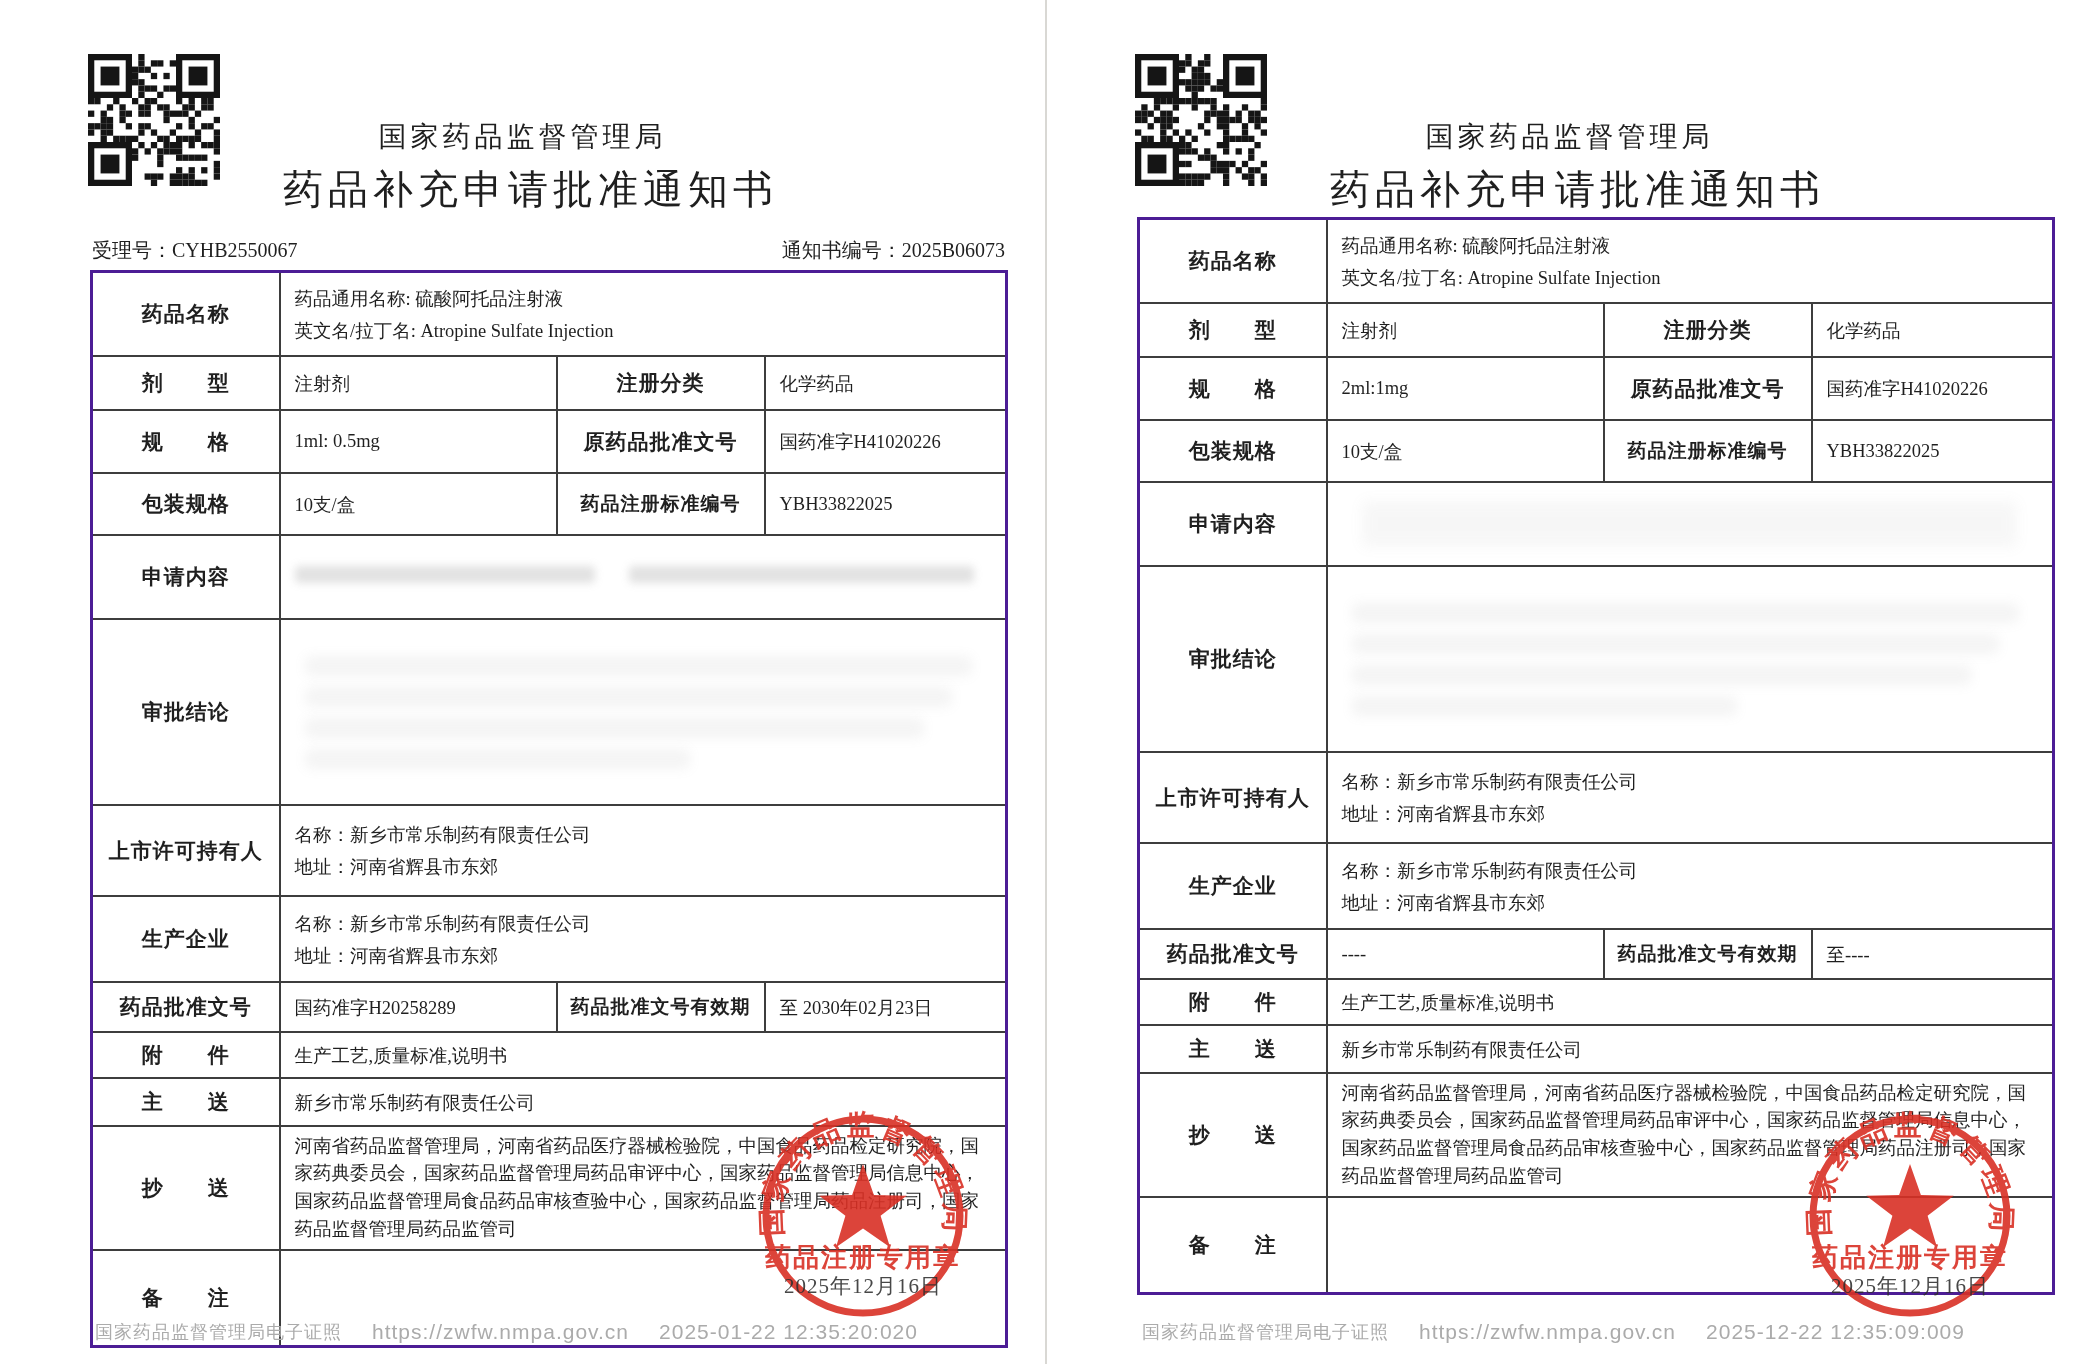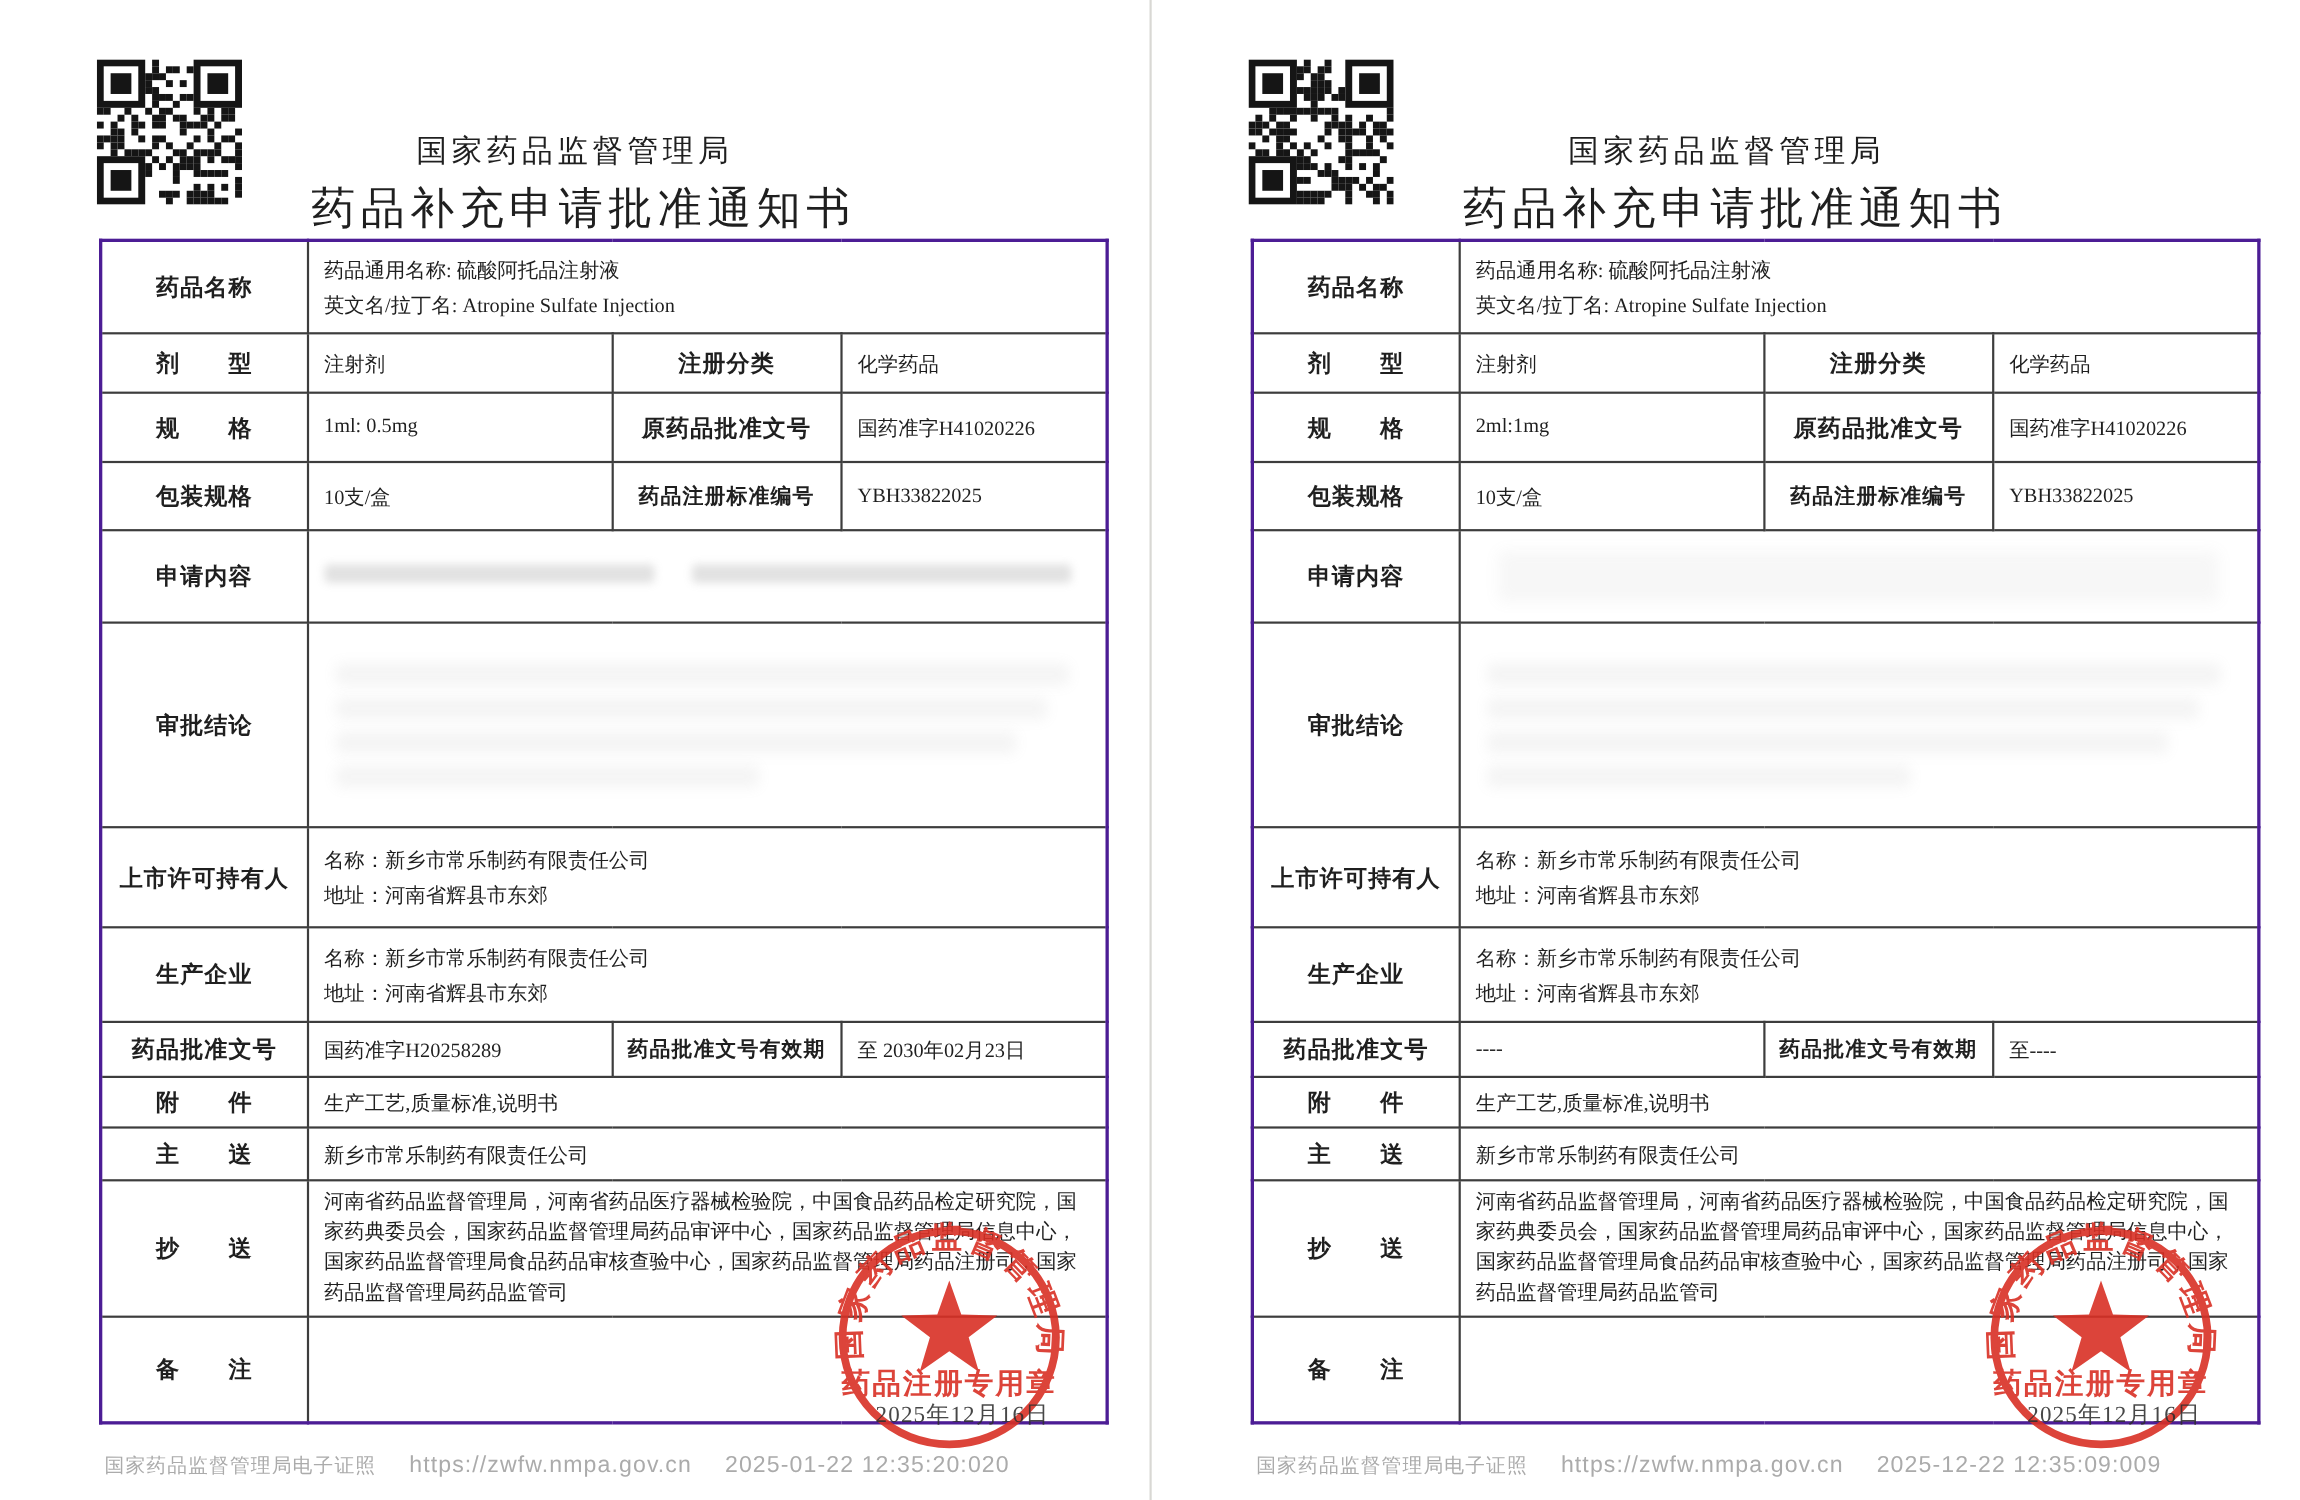--- a/index.html
+++ b/index.html
@@ -28,21 +28,21 @@
   .redact-block{padding:6px 4px;}
   .redact-bar{height:20px;background:#9a9a9a;border-radius:5px;filter:blur(6px);opacity:.10;margin:11px 6px;}
   .rb1{width:97%}.rb2{width:94%}.rb3{width:90%}.rb4{width:56%}
   
   .seal-wrap{position:absolute;top:1096px;right:62px;width:240px;height:240px;z-index:3;}
   .seal-svg{position:absolute;left:0;top:0;opacity:.9;}
   .seal-ring{fill:none;stroke:#d93025;stroke-width:7px;}
   .seal-star{fill:#d93025;}
   .seal-arc-text{font-size:28px;font-weight:700;fill:#d93025;letter-spacing:5px;}
   .seal-caption{font-size:26px;font-weight:700;fill:#d93025;letter-spacing:2px;}
-  .seal-date{position:absolute;left:12px;top:176px;width:100%;text-align:center;font-size:21px;color:rgba(45,45,45,.88);z-index:4;letter-spacing:1px;}
+  .seal-date{position:absolute;left:0;top:176px;width:100%;text-align:center;font-size:21px;color:rgba(45,45,45,.88);z-index:4;letter-spacing:1px;}
   .footer{position:absolute;left:95px;bottom:20px;display:flex;gap:30px;font-size:18px;color:#ababab;letter-spacing:1px;white-space:nowrap;margin-top:37px;}
   .footer .mono{font-family:Liberation Sans, sans-serif;font-size:21px;}
 </style>
 </head>
 <body>
 
 <div class="sheet">
 
   <div class="page">
     <div class="qr"><svg width="132" height="132" viewBox="0 0 126 126">
@@ -184,20 +184,24 @@
           <rect x="84" y="0" width="42" height="42" fill="#151515"></rect>
           <rect x="90" y="6" width="30" height="30" fill="#fff"></rect>
           <rect x="96" y="12" width="18" height="18" fill="#151515"></rect>
           <rect x="0" y="84" width="42" height="42" fill="#151515"></rect>
           <rect x="6" y="90" width="30" height="30" fill="#fff"></rect>
           <rect x="12" y="96" width="18" height="18" fill="#151515"></rect>
         </svg></div>
     <h2 class="agency">国家药品监督管理局</h2>
     <h1 class="doc-title">药品补充申请批准通知书</h1>
 
+    <div class="meta">
+      <span><span>受理号：</span><span>CYHB2550067</span></span>
+      <span><span>通知书编号：</span><span>2025B06073</span></span>
+    </div>
 
     <table class="doc">
       <colgroup>
           <col style="width:188px">
           <col style="width:277px">
           <col style="width:208px">
           <col style="width:242px">
         </colgroup>
       <tbody>
           <tr class="r1">

